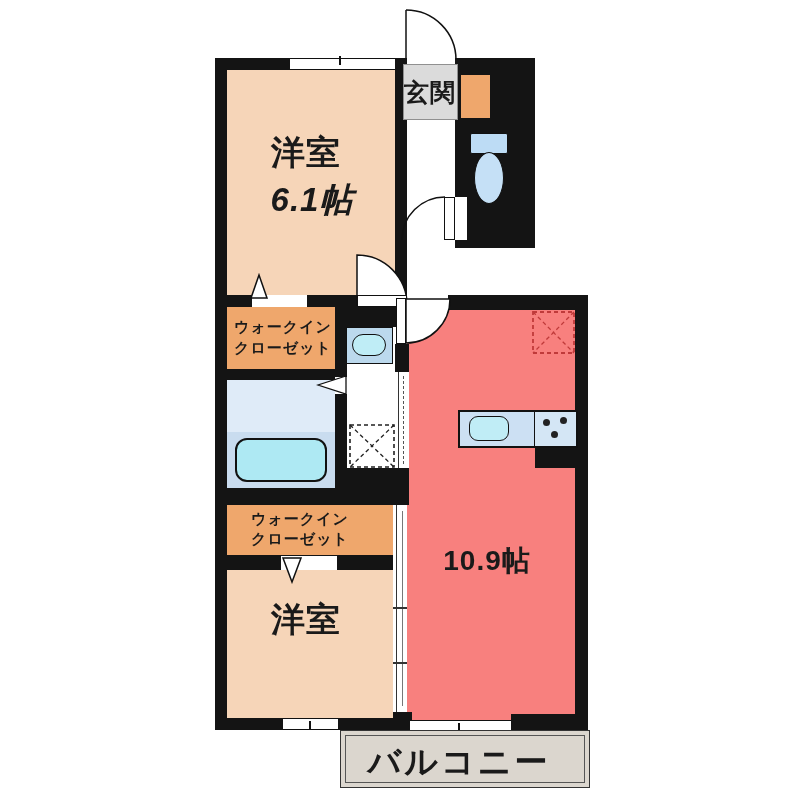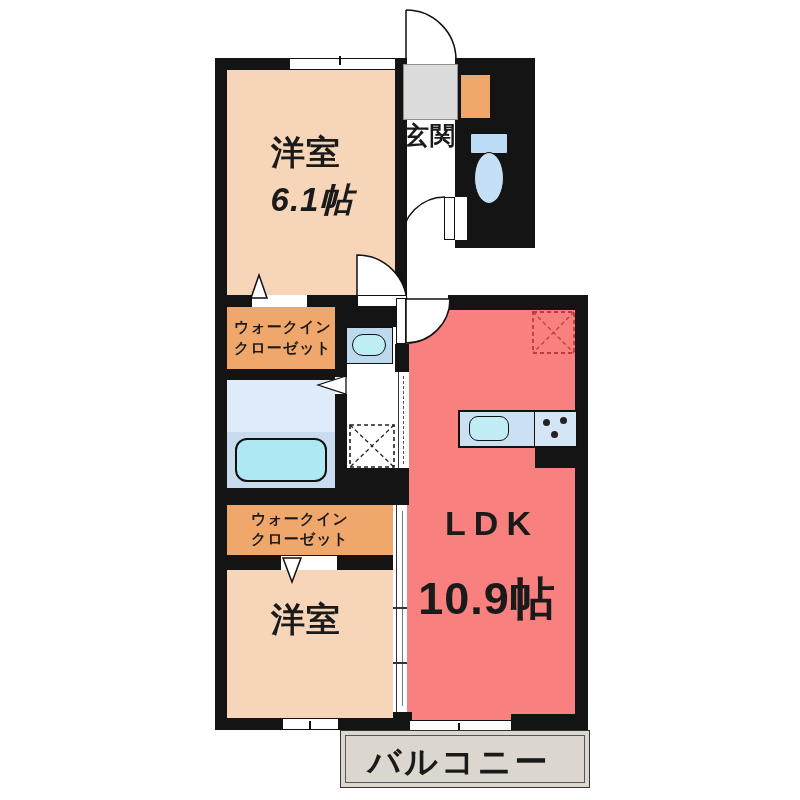--- a/index.html
+++ b/index.html
@@ -163,27 +163,26 @@
     </div>
   </div>
 
   <div class="abs" style="left:340px;top:730px;width:250px;height:58px;background:#DBD6CE;border:1.5px solid #333;box-sizing:border-box;">
     <div style="position:absolute;left:4px;top:4px;right:4px;bottom:4px;border:1px solid #555;"></div>
   </div>
 
   <div class="lbl" style="left:306px;top:152px;font-size:34px;">洋室</div>
   <div class="lbl" style="left:312px;top:199px;font-size:33px;font-style:italic;">6.1帖</div>
 
-  <div class="lbl" style="left:430px;top:92px;font-size:25px;margin-top:43px;">玄関</div>
+  <div class="lbl" style="left:430px;top:92px;font-size:25px;">玄関</div>
 
   <div class="lbl" style="left:283px;top:326px;font-size:15px;">ウォークイン</div>
   <div class="lbl" style="left:283px;top:347px;font-size:15px;">クローゼット</div>
 
-  <div class="lbl" style="left:492px;top:523px;font-size:34px;letter-spacing:8px;">LDK</div>
-  <div class="lbl" style="left:487px;top:598px;font-size:45px;">10.9帖</div>
+  <div class="lbl" style="left:487px;top:561px;font-size:28px;">10.9帖</div>
 
   <div class="lbl" style="left:300px;top:518px;font-size:15px;">ウォークイン</div>
   <div class="lbl" style="left:300px;top:538px;font-size:15px;">クローゼット</div>
 
   <div class="lbl" style="left:306px;top:619px;font-size:34px;">洋室</div>
 
   <div class="lbl" style="left:459px;top:761px;font-size:33px;letter-spacing:3px;">バルコニー</div>
 
 </div>
 

